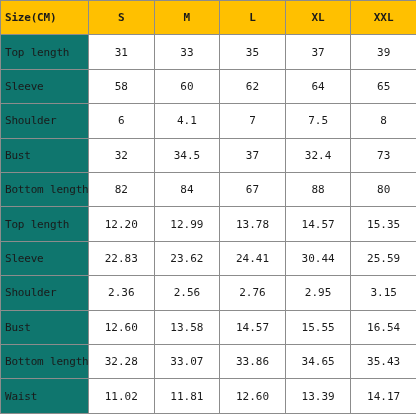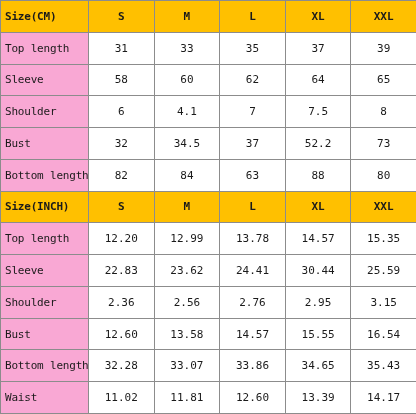--- a/index.html
+++ b/index.html
@@ -22,21 +22,21 @@
     font-size: 11px;
     color: #1a1a1a;
     padding: 0 4px;
     height: 29px;
     overflow: hidden;
     white-space: nowrap;
   }
   
   #size-chart td.label-cell {
     width: 88px;
-    background: #f9a8d4;
+    background: #0f766e;
     text-align: left;
     letter-spacing: -0.2px;
   }
   
   #size-chart td.value-cell {
     width: 65.6px;
     background: #ffffff;
     text-align: center;
   }
   
@@ -86,38 +86,30 @@
         <td class="value-cell">4.1</td>
         <td class="value-cell">7</td>
         <td class="value-cell">7.5</td>
         <td class="value-cell">8</td>
       </tr>
       <tr>
         <td class="label-cell">Bust</td>
         <td class="value-cell">32</td>
         <td class="value-cell">34.5</td>
         <td class="value-cell">37</td>
-        <td class="value-cell">52.2</td>
+        <td class="value-cell">32.4</td>
         <td class="value-cell">73</td>
       </tr>
       <tr>
         <td class="label-cell">Bottom length</td>
         <td class="value-cell">82</td>
         <td class="value-cell">84</td>
-        <td class="value-cell">63</td>
+        <td class="value-cell">67</td>
         <td class="value-cell">88</td>
         <td class="value-cell">80</td>
-      </tr>
-      <tr class="section-header">
-        <td class="label-cell">Size(INCH)</td>
-        <td class="value-cell">S</td>
-        <td class="value-cell">M</td>
-        <td class="value-cell">L</td>
-        <td class="value-cell">XL</td>
-        <td class="value-cell">XXL</td>
       </tr>
       <tr>
         <td class="label-cell">Top length</td>
         <td class="value-cell">12.20</td>
         <td class="value-cell">12.99</td>
         <td class="value-cell">13.78</td>
         <td class="value-cell">14.57</td>
         <td class="value-cell">15.35</td>
       </tr>
       <tr>

